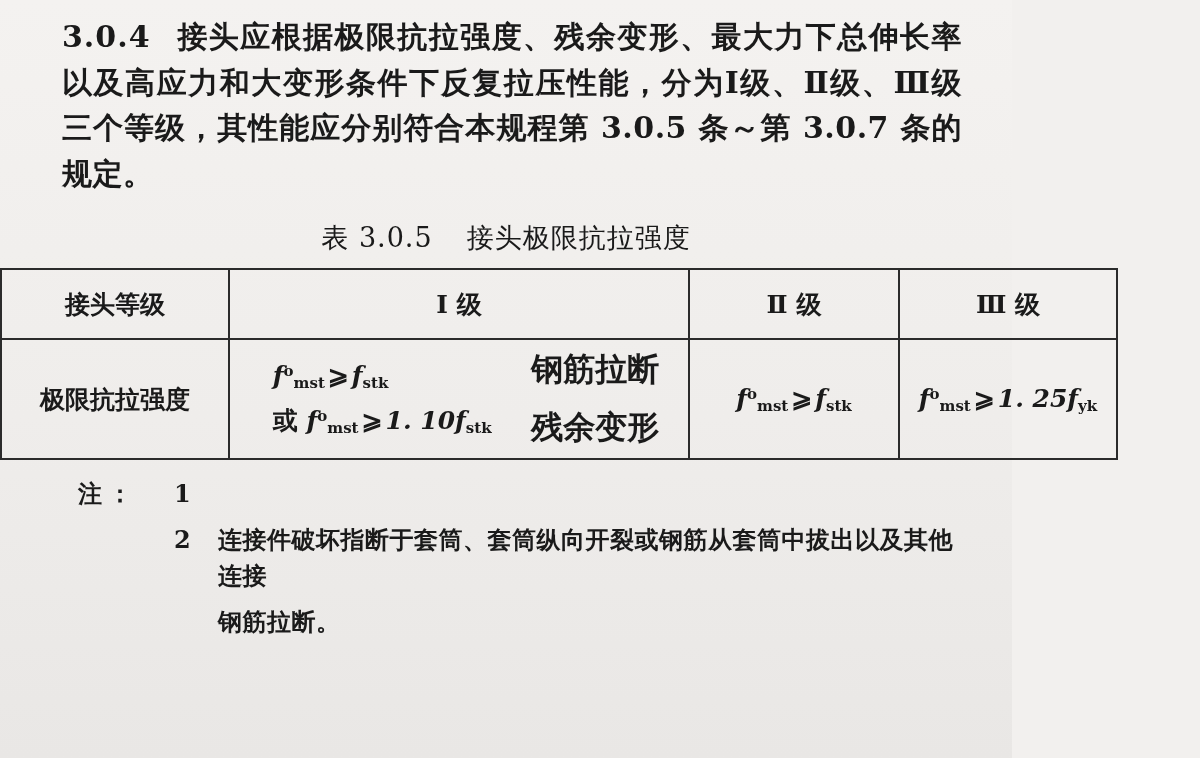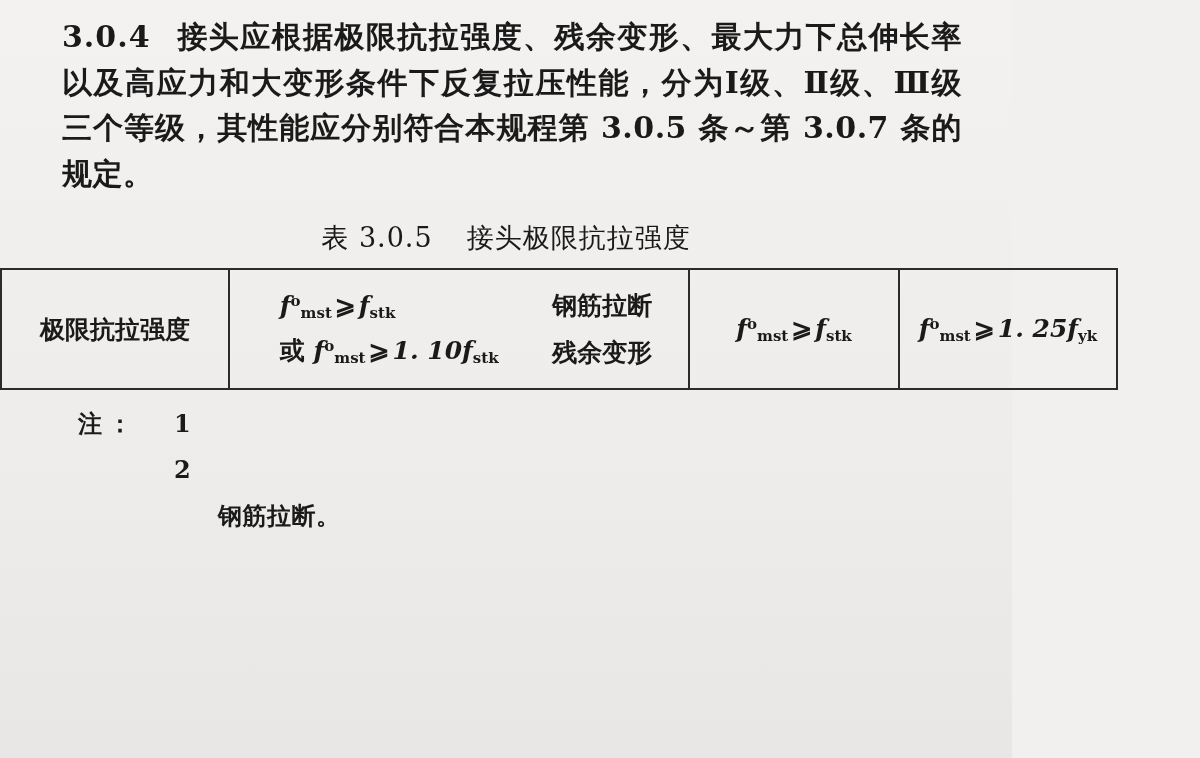--- a/index.html
+++ b/index.html
@@ -113,21 +113,21 @@
     align-items: flex-start;
     padding-left: 24px;
   }
   .cell-right-lines {
     display: flex;
     flex-direction: column;
     gap: 14px;
     align-items: flex-start;
     padding-right: 10px;
     font-style: normal;
-    font-size: 25px;
+    font-size: 32px;
     font-weight: 600;
   }
   .notes {
     margin: 16px 0 0 0;
     padding: 0 40px 0 78px;
     font-size: 24px;
     font-weight: 600;
     line-height: 1.5;
   }
   .note-row {
@@ -168,20 +168,26 @@
 
 
   </div>
 
   <div class="tbl-caption">
     <span>表 3.0.5</span><span class="cap-gap"></span><span>接头极限抗拉强度</span>
   </div>
 
   <table class="main">
     <tbody>
+      <tr class="hdr-row">
+        <td class="col1">接头等级</td>
+        <td class="col2">Ⅰ 级</td>
+        <td class="col3">Ⅱ 级</td>
+        <td class="col4">Ⅲ 级</td>
+      </tr>
       <tr class="val-row">
         <td class="col1">极限抗拉强度</td>
         <td class="col2">
           <div class="cell-two-col">
             <div class="cell-left-lines">
               <span class="formula">f<sup>o</sup><sub>mst</sub><span class="ge">⩾</span>f<sub>stk</sub></span>
               <span class="formula"><span style="font-style:normal;">或&nbsp;</span>f<sup>o</sup><sub>mst</sub><span class="ge">⩾</span>1. 10<span style="font-style:italic;">f</span><sub>stk</sub></span>
             </div>
             <div class="cell-right-lines">
               <span>钢筋拉断</span>
@@ -200,17 +206,18 @@
   </table>
 
   <div class="notes">
     <div class="note-row">
       <span class="note-label">注：</span>
       <span class="note-idx">1</span>
     </div>
     <div class="note-row">
       <span class="note-label"></span>
       <span class="note-idx">2</span>
+      <span class="note-text">连接件破坏指断于套筒、套筒纵向开裂或钢筋从套筒中拔出以及其他连接</span>
     </div>
     <div class="note-cont">钢筋拉断。</div>
   </div>
 
 </div>
 
 </body></html>

